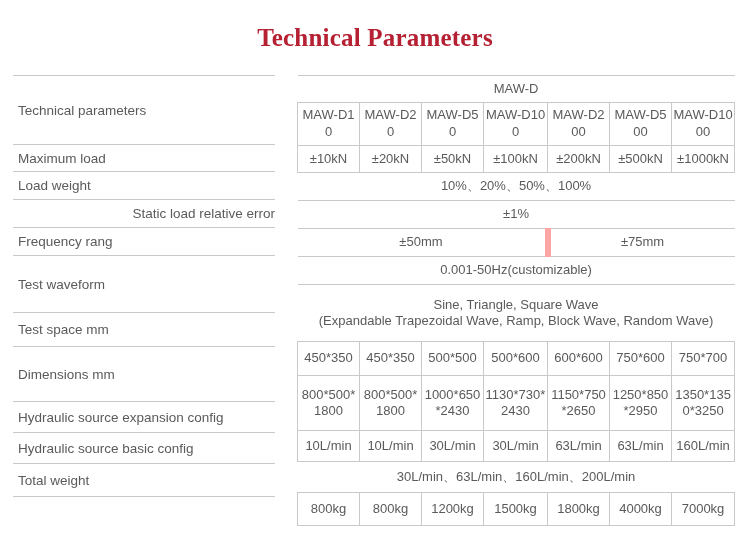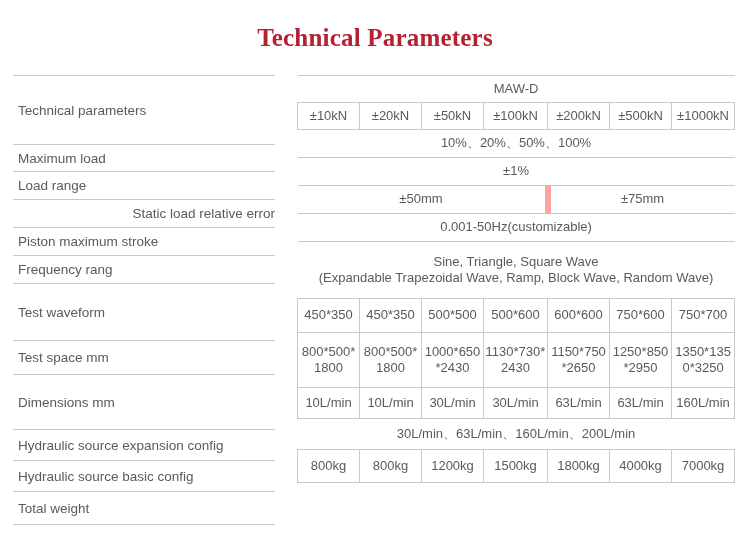--- a/index.html
+++ b/index.html
@@ -128,27 +128,24 @@
     <div class="left-col">
       <table>
         <tbody>
           <tr>
             <td style="height:68px;">Technical parameters</td>
           </tr>
           <tr>
             <td style="height:26px;">Maximum load</td>
           </tr>
           <tr>
-            <td style="height:27px;">Load range</td>
+            <td style="height:27px;">Load weight</td>
           </tr>
           <tr>
             <td style="height:27px;text-align:right;">Static load relative error</td>
-          </tr>
-          <tr>
-            <td style="height:27px;">Piston maximum stroke</td>
           </tr>
           <tr>
             <td style="height:27px;">Frequency rang</td>
           </tr>
           <tr>
             <td style="height:56px;">Test waveform</td>
           </tr>
           <tr>
             <td style="height:33px;">Test space mm</td>
           </tr>
@@ -180,20 +177,29 @@
           <col style="width:62px;">
           <col style="width:62px;">
           <col style="width:63px;">
         </colgroup>
         <tbody>
 
           <tr>
             <td class="full" colspan="7" style="height:26px;">MAW-D</td>
           </tr>
 
+          <tr>
+            <td class="model" style="height:42px;">MAW-D10</td>
+            <td class="model">MAW-D20</td>
+            <td class="model">MAW-D50</td>
+            <td class="model">MAW-D100</td>
+            <td class="model">MAW-D200</td>
+            <td class="model">MAW-D500</td>
+            <td class="model">MAW-D1000</td>
+          </tr>
 
           <tr>
             <td style="height:26px;">±10kN</td>
             <td>±20kN</td>
             <td>±50kN</td>
             <td>±100kN</td>
             <td>±200kN</td>
             <td>±500kN</td>
             <td>±1000kN</td>
           </tr>

